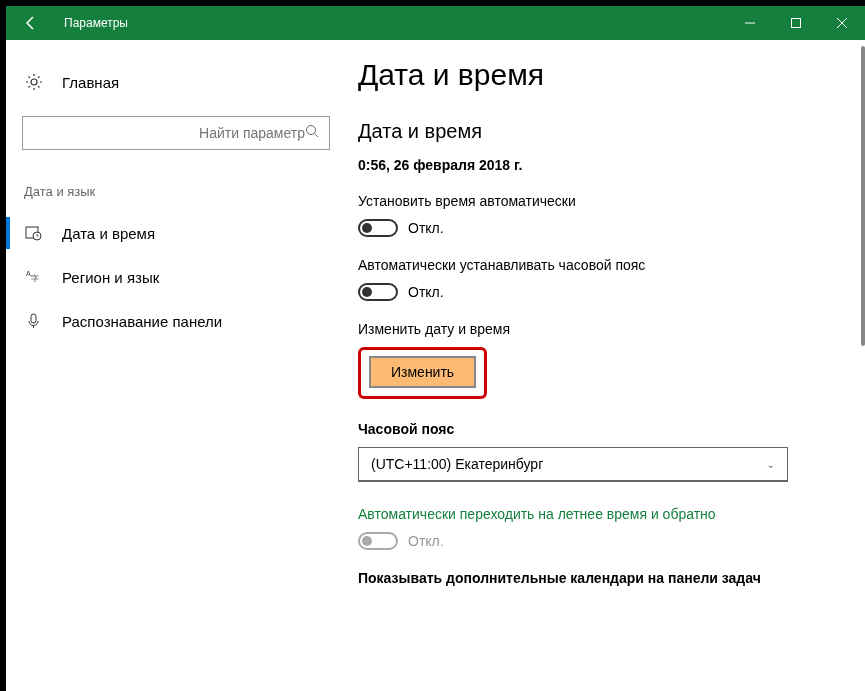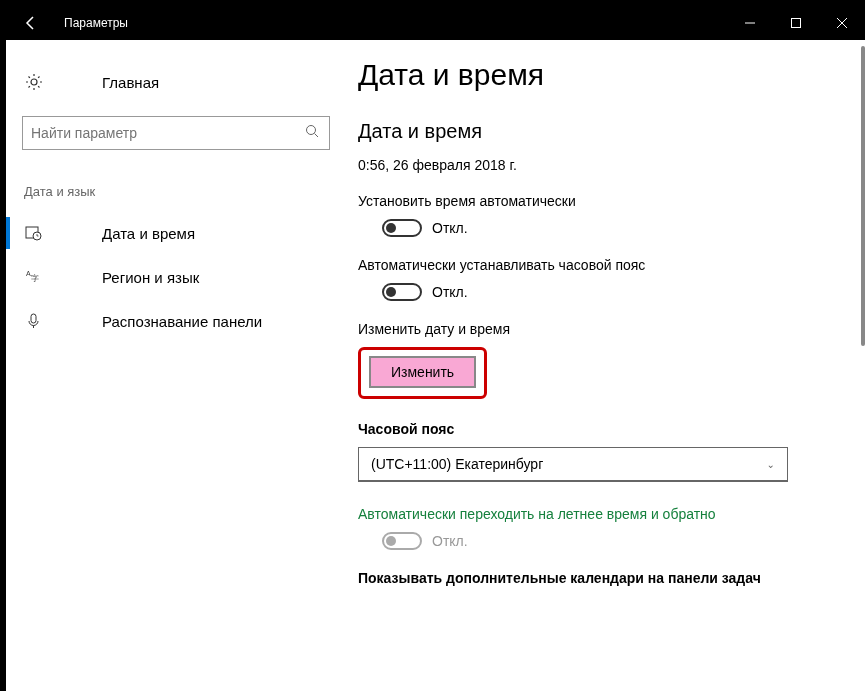--- a/index.html
+++ b/index.html
@@ -1,55 +1,55 @@
 <!DOCTYPE html>
 <html><head>
   <meta charset="utf-8">
   <style>
     * { box-sizing: border-box; margin: 0; padding: 0; font-family: 'Segoe UI', Tahoma, sans-serif; }
     body { background: #fff; width: 865px; height: 691px; overflow: hidden; position: relative; }
     
     .window { width: 865px; height: 691px; border: 6px solid #000; border-bottom: 0; border-right: 0; background: #fff; position: relative; }
     
-    .titlebar { height: 34px; background: #000000; color: #fff; display: flex; align-items: center; position: relative; }
+    .titlebar { height: 34px; background: #15803d; color: #fff; display: flex; align-items: center; position: relative; }
     .titlebar .back-btn { width: 50px; height: 34px; display: flex; align-items: center; justify-content: center; cursor: pointer; }
     .titlebar .title { font-size: 12px; margin-left: 8px; }
     .titlebar .controls { position: absolute; right: 0; top: 0; display: flex; height: 34px; }
     .titlebar .controls div { width: 46px; display: flex; align-items: center; justify-content: center; cursor: pointer; }
     
     .body-area { display: flex; height: calc(100% - 34px); }
     
     .sidebar { width: 340px; padding: 20px 0 0 0; }
-    .sidebar-item { display: flex; align-items: center; height: 44px; padding-left: 18px; cursor: pointer; font-size: 15px; color: #000; gap: 40px; }
+    .sidebar-item { display: flex; align-items: center; height: 44px; padding-left: 18px; cursor: pointer; font-size: 15px; color: #000; }
     .sidebar-item.active { position: relative; }
     .sidebar-item.active::before { content: ''; position: absolute; left: 0; top: 6px; bottom: 6px; width: 4px; background: #0078d7; }
     .sidebar-item .si-icon { width: 20px; height: 20px; margin-right: 18px; display: flex; align-items: center; justify-content: center; }
     .sidebar-category { font-size: 13px; color: #666; padding: 20px 0 12px 18px; }
     
     .search-box { margin: 12px 16px 14px 16px; border: 1px solid #999; height: 34px; display: flex; align-items: center; padding: 0 8px; }
-    .search-box input { border: none; outline: none; flex: 1; font-size: 14px; background: transparent; }
+    .search-box input { border: none; outline: none; flex: 1; font-size: 14px; background: transparent; text-align: right; }
     .search-box .search-icon { width: 16px; }
     
     .content { flex: 1; padding: 18px 30px 0 12px; position: relative; overflow: hidden; }
     .content h1 { font-size: 30px; font-weight: 400; margin-bottom: 28px; }
     .content h2 { font-size: 20px; font-weight: 400; margin-bottom: 14px; }
     .content .label { font-size: 14px; margin-bottom: 10px; }
     .content .label.disabled { color: #15803d; }
-    .content .current-dt { font-size: 14px; margin-bottom: 20px; }
+    .content .current-dt { font-size: 14px; margin-bottom: 20px; font-weight: bold; }
     
-    .toggle-row { display: flex; align-items: center; margin-bottom: 20px; margin-left: 24px; }
+    .toggle-row { display: flex; align-items: center; margin-bottom: 20px; }
     .toggle { width: 40px; height: 18px; border: 2px solid #333; border-radius: 10px; position: relative; cursor: pointer; margin-right: 10px; }
     .toggle .knob { width: 10px; height: 10px; background: #333; border-radius: 50%; position: absolute; left: 2px; top: 2px; }
     .toggle.disabled { border-color: #aaa; }
     .toggle.disabled .knob { background: #aaa; }
     .toggle-state { font-size: 14px; }
     .toggle-state.disabled { color: #999; }
     
     .highlight-wrap { display: inline-block; border: 3px solid #cc0000; border-radius: 6px; padding: 6px 8px 8px 8px; margin-bottom: 22px; }
-    .change-btn { background: #f9a8d4; border: 2px solid #888; padding: 6px 20px; font-size: 14px; cursor: pointer; }
+    .change-btn { background: #fdba74; border: 2px solid #888; padding: 6px 20px; font-size: 14px; cursor: pointer; }
     
     .dropdown { border: 1px solid #666; border-bottom: 2px solid #666; padding: 8px 12px; font-size: 14px; display: flex; justify-content: space-between; align-items: center; margin-bottom: 24px; width: 430px; cursor: pointer; }
     .dropdown .chev { font-size: 10px; color: #666; }
     
     .section-label { font-size: 14px; margin-bottom: 10px; font-weight: bold; }
     
     .scrollbar-track { position: absolute; right: 0; top: 0; width: 10px; height: 100%; }
     .scrollbar-thumb { position: absolute; right: 0; top: 6px; width: 4px; height: 300px; background: #888; border-radius: 2px; }
   </style>
 </head>

